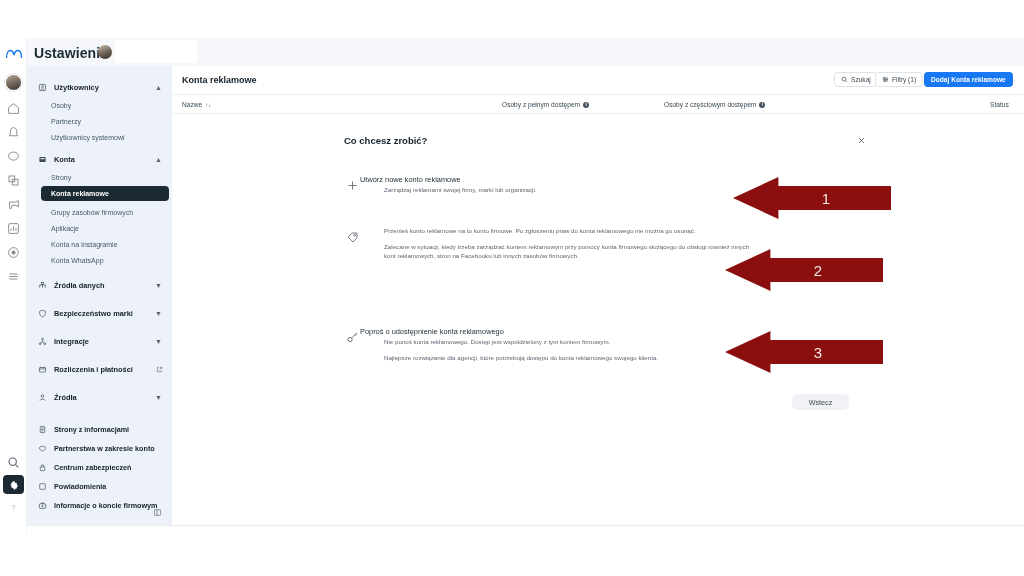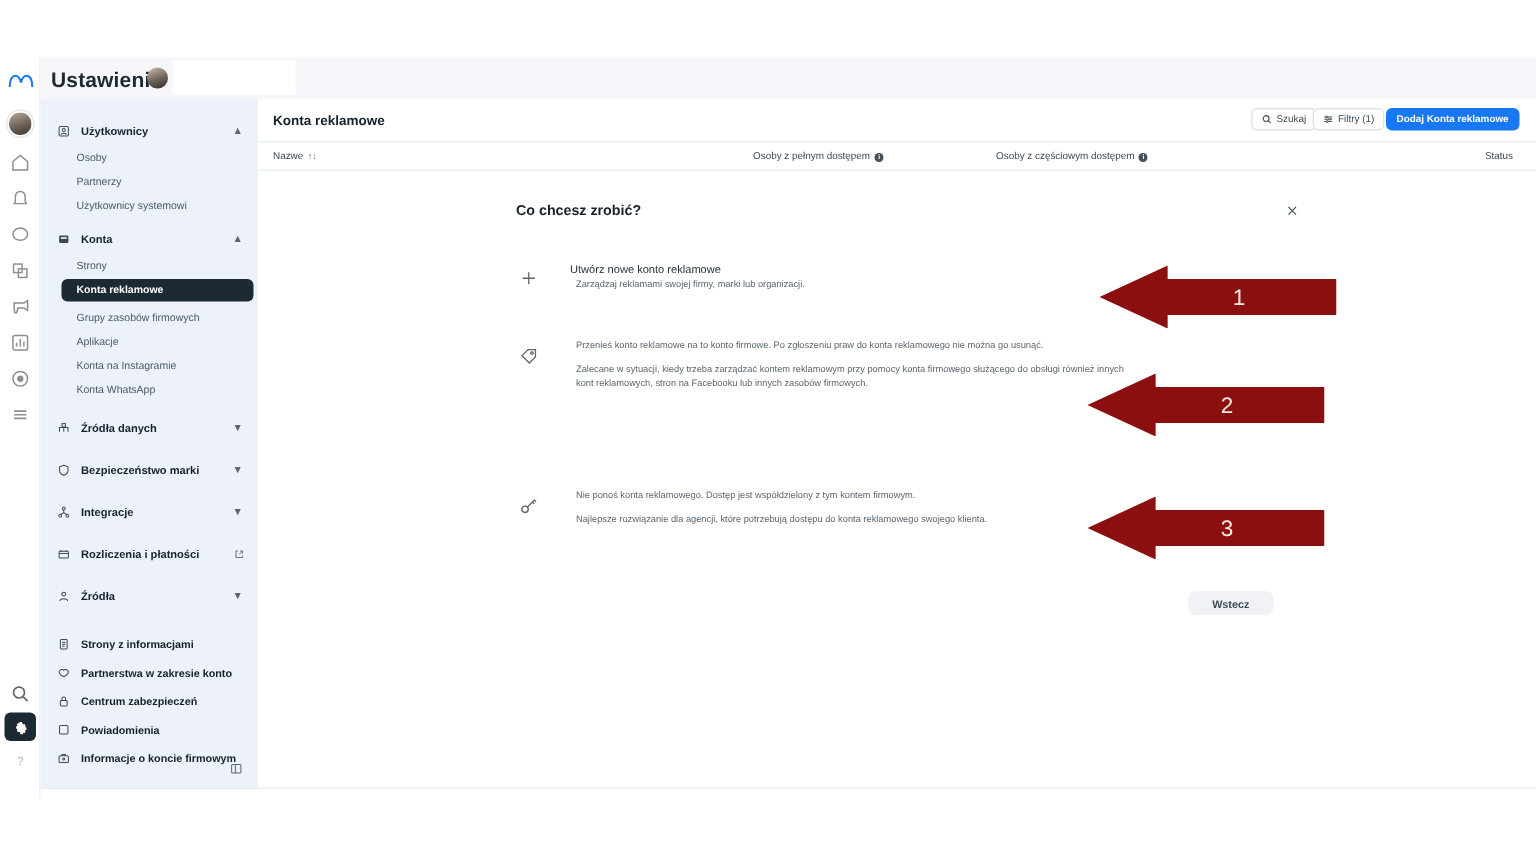--- a/index.html
+++ b/index.html
@@ -158,29 +158,29 @@
     display:flex; align-items:center; justify-content:center; cursor:pointer; color:#3b4a54;
   }
   .modal-close svg { width:9px; height:9px; display:block; }
 
   .opt { position:absolute; left:22px; width:418px; cursor:pointer; }
   .opt .opt-ico {
     position:absolute; left:0; top:3px; width:16px; height:16px;
     display:flex; align-items:center; justify-content:center; color:#606770;
   }
   .opt .opt-ico svg { width:13px; height:13px; display:block; }
-  .opt .opt-title { margin-left:36px; font-size:7.4px; color:#1c2b33; line-height:11px; }
+  .opt .opt-title { margin-left:16px; font-size:7.4px; color:#1c2b33; line-height:11px; }
   .opt .opt-desc { margin-left:40px; font-size:6.2px; color:#5b6670; line-height:9.2px; }
   .opt .opt-desc2 { margin-left:40px; margin-top:7px; font-size:6.2px; color:#5b6670; line-height:9.2px; }
 
   .btn-back {
     position:absolute; left:470px; top:268px; width:57px; height:16px;
     background:#f0f2f5; border-radius:5px; color:#3b4a54;
     display:flex; align-items:center; justify-content:center;
-    font-size:7.2px; cursor:pointer;font-weight:bold;
+    font-size:7.2px; cursor:pointer;
   }
 
   
   .arrow {
     position:absolute; display:flex; align-items:center; justify-content:center;
   }
   .arrow svg { position:absolute; left:0; top:0; width:100%; height:100%; }
   .arrow .num {
     position:relative; font-size:15px; color:#f3e9e4;
     font-family:"Liberation Sans", sans-serif; left:14px;
@@ -512,20 +512,21 @@
         <div class="opt-desc2">Zalecane w sytuacji, kiedy trzeba zarządzać kontem reklamowym przy pomocy konta firmowego służącego do obsługi również innych kont reklamowych, stron na Facebooku lub innych zasobów firmowych.</div>
       </div>
 
       <div class="opt" style="top:200px">
         <span class="opt-ico">
           <svg viewBox="0 0 16 16" fill="none" stroke="currentColor" stroke-width="1.1">
               <circle cx="5" cy="10.5" r="2.6"></circle>
               <path d="M6.9 8.6 L13 2.6 M11 4.5 L12.5 6 M12.6 2.9 L14 4.3"></path>
             </svg>
         </span>
+        <div class="opt-title">Poproś o udostępnienie konta reklamowego</div>
         <div class="opt-desc">Nie ponoś konta reklamowego. Dostęp jest współdzielony z tym kontem firmowym.</div>
         <div class="opt-desc2">Najlepsze rozwiązanie dla agencji, które potrzebują dostępu do konta reklamowego swojego klienta.</div>
       </div>
 
       <div class="btn-back">Wstecz</div>
     </div>
   </div>
 
   <div class="footer-line"></div>
 </div>

